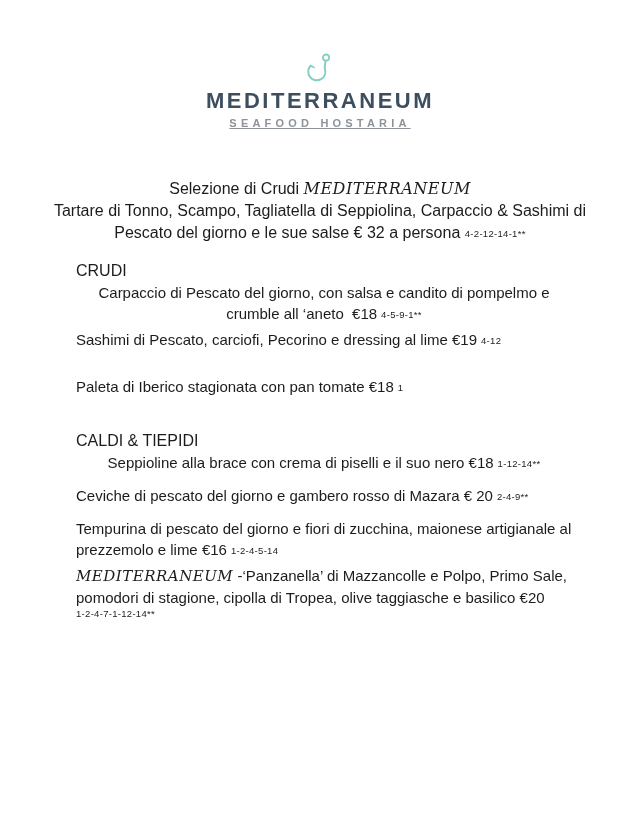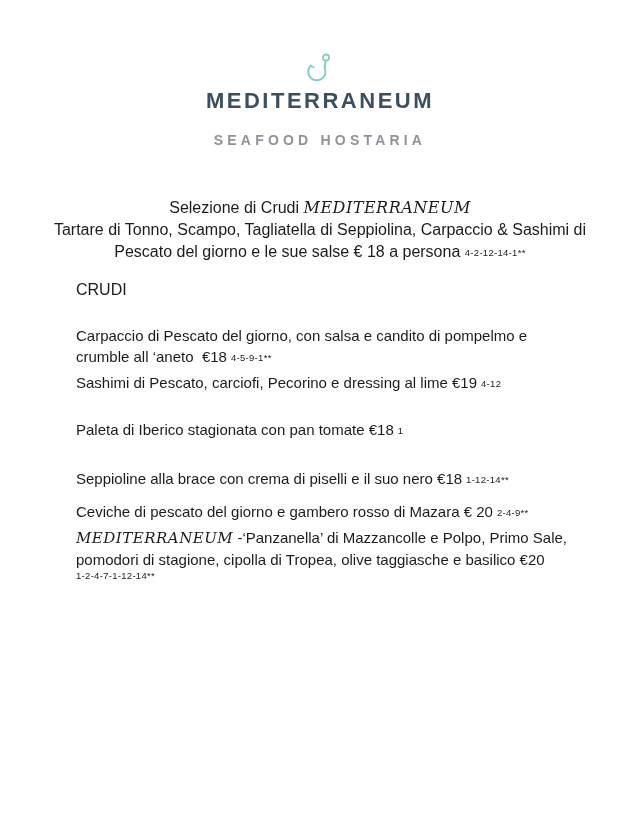--- a/index.html
+++ b/index.html
@@ -15,24 +15,25 @@
   
   .logo { text-align:center; padding-top:52px; }
   .hook { display:block; margin:0 auto; width:36px; height:36px; }
   .brand {
     margin-top:0px;
     font-size:22px; font-weight:bold;
     letter-spacing:2.5px;
     color:#3d4e5f;
   }
   .tagline {
-    margin-top:18px;
-    font-size:14px; font-weight:bold;
+    margin-top:3px;
+    font-size:11px; font-weight:bold;
     letter-spacing:4.2px;
     color:#8d9399;
+    text-decoration:underline;
   }
 
   
   .intro { margin-top:49px; text-align:center; font-size:16px; line-height:22px; }
   .script {
     font-family:"DejaVu Serif", serif;
     font-style:italic;
     letter-spacing:0.5px;
   }
   .allergen {
@@ -50,21 +51,21 @@
     line-height:18px;
   }
   .section-heading.crudi { margin-top:16px; }
   .section-heading.caldi { margin-top:33px; }
   .item {
     margin:0; padding:0;
     font-size:15px; line-height:21px;
   }
   .item span { white-space:pre-wrap; }
   .item .allergen { white-space:nowrap; margin-left:4px; }
-  .first-after-heading { margin-top:26px; }
+  .first-after-heading { margin-top:2px;text-align:center; }
   .gap-sm { margin-top:3px; }
   .gap-md { margin-top:10px; }
   .gap-lg { margin-top:12px; }
   .gap-xl { margin-top:24px; }
   .suffix { font-size:12.5px; }
   .note { display:block; font-size:11px; line-height:13px; }
   .allergen-line { display:block; font-size:9.5px; line-height:12px; letter-spacing:0.3px; }
 </style>
 </head>
 <body>
@@ -77,50 +78,54 @@
       <path d="M23.6 8.7 C23.2 11.5 22.6 13.6 22.8 16.5 A 8.6 8.6 0 1 1 8.6 13.8" fill="none" stroke="#85cfc1" stroke-width="2" stroke-linecap="round"></path>
       <path d="M8.6 13.8 L11.8 15.3" fill="none" stroke="#85cfc1" stroke-width="1.8" stroke-linecap="round"></path>
     </svg>
     <div class="brand">MEDITERRANEUM</div>
     <div class="tagline">SEAFOOD HOSTARIA</div>
   </div>
 
   <div class="intro">
     <div><span>Selezione di Crudi </span><span class="script">MEDITERRANEUM</span></div>
     <div>Tartare di Tonno, Scampo, Tagliatella di Seppiolina, Carpaccio &amp; Sashimi di</div>
-    <div><span>Pescato del giorno e le sue salse € 18 a persona </span><span class="allergen">4-2-12-14-1**</span></div>
+    <div><span>Pescato del giorno e le sue salse € 32 a persona </span><span class="allergen">4-2-12-14-1**</span></div>
   </div>
 
   <div class="menu">
 
     <h2 class="section-heading crudi">CRUDI</h2>
 
     <p class="item first-after-heading">
       <span>Carpaccio di Pescato del giorno, con salsa e candito di pompelmo e crumble all ‘aneto  €18</span><span class="allergen">4-5-9-1**</span>
     </p>
 
 
     <p class="item gap-sm">
       <span>Sashimi di Pescato, carciofi, Pecorino e dressing al lime €19</span><span class="allergen">4-12</span>
     </p>
 
 
     <p class="item gap-xl">
       <span>Paleta di Iberico stagionata con pan tomate €18</span><span class="allergen">1</span>
     </p>
 
+    <h2 class="section-heading caldi">CALDI &amp; TIEPIDI</h2>
 
     <p class="item first-after-heading">
       <span>Seppioline alla brace con crema di piselli e il suo nero €18</span><span class="allergen">1-12-14**</span>
     </p>
 
     <p class="item gap-md">
       <span>Ceviche di pescato del giorno e gambero rosso di Mazara € 20</span><span class="allergen">2-4-9**</span>
     </p>
 
+    <p class="item gap-md">
+      <span>Tempurina di pescato del giorno e fiori di zucchina, maionese artigianale al prezzemolo e lime €16</span><span class="allergen">1-2-4-5-14</span>
+    </p>
 
     <p class="item gap-sm">
       <span class="script">MEDITERRANEUM</span><span> -‘Panzanella’ di Mazzancolle e Polpo, Primo Sale, pomodori di stagione, cipolla di Tropea, olive taggiasche e basilico €20</span>
       <span class="allergen-line">1-2-4-7-1-12-14**</span>
     </p>
 
   </div>
 </div>
 
 </body></html>

